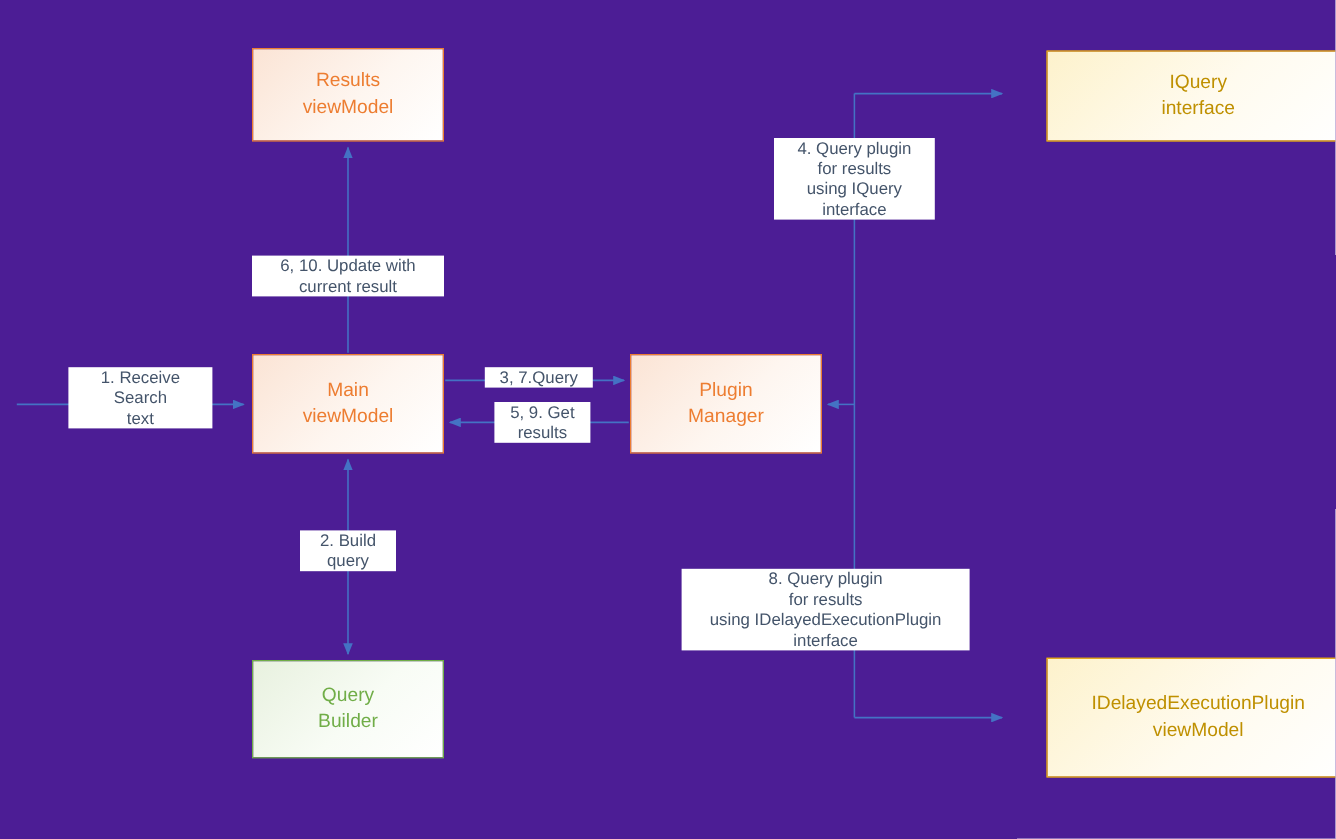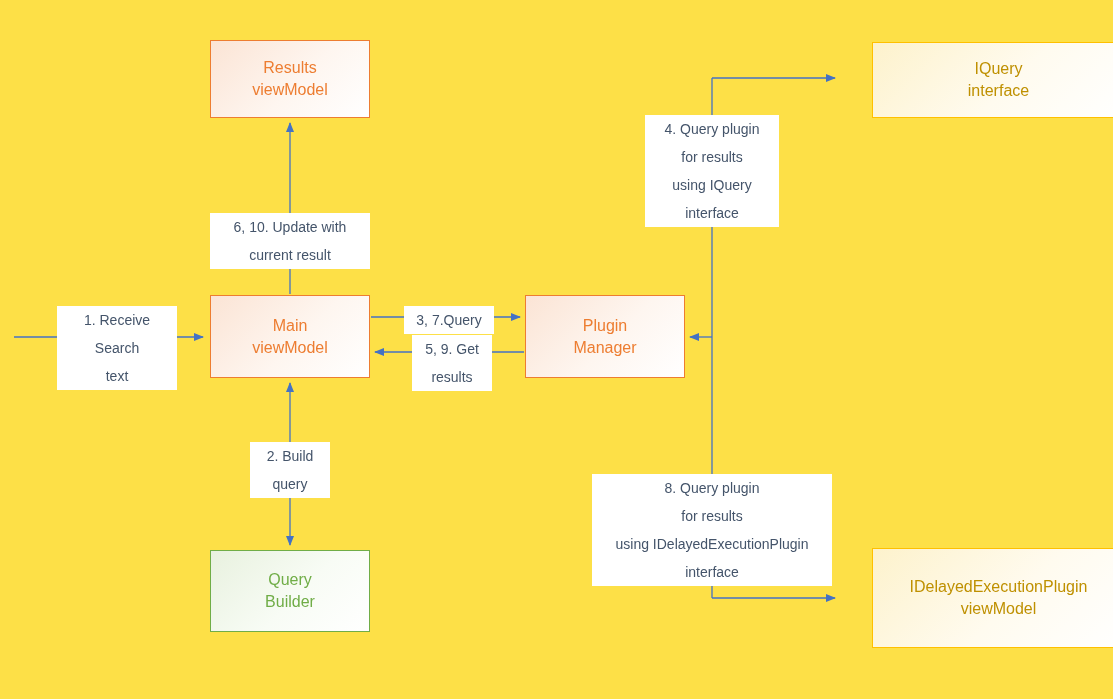--- a/index.html
+++ b/index.html
@@ -1,20 +1,20 @@
 <!DOCTYPE html>
 <html><head>
 <meta charset="utf-8">
 <style>
   html, body { margin: 0; padding: 0; background: #ffffff; }
   #canvas {
     position: relative;
     width: 1113px;
     height: 699px;
-    background: #fde047;
+    background: #4c1d95;
     font-family: "Liberation Sans", sans-serif;
     overflow: hidden;
   }
   #connectors { position: absolute; left: 0; top: 0; }
 
   .node {
     position: absolute;
     display: flex;
     align-items: center;
     justify-content: center;
@@ -41,42 +41,42 @@
     border-color: #FFC000;
     background: linear-gradient(135deg, #fdf2cc 0%, #fffbef 55%, #ffffff 100%);
     color: #BF9000;
     margin-left: 32px;
   }
 
   .edge-label {
     position: absolute;
     color: #44546A;
     font-size: 14px;
-    line-height: 28px;
+    line-height: 17px;
     text-align: center;
     white-space: pre-line;
     background: #ffffff;
   }
 
   
   #n-results  { left: 210px; top: 40px;  width: 160px; height: 78px; }
   #n-iquery   { left: 840px; top: 42px;  width: 253px; height: 76px; }
   #n-main     { left: 210px; top: 295px; width: 160px; height: 83px; }
   #n-plugin   { left: 525px; top: 295px; width: 160px; height: 83px; }
   #n-qb       { left: 210px; top: 550px; width: 160px; height: 82px; }
   #n-idelayed { left: 840px; top: 548px; width: 253px; height: 100px; }
 
   
   #l-receive    { left: 57px;  top: 306px; width: 120px; }
   #l-update     { left: 210px; top: 188px; width: 160px; margin-top: 25px; }
   #l-query      { left: 404px; top: 306px; width: 90px;  }
   #l-getresults { left: 412px; top: 335px; width: 80px;  }
   #l-build      { left: 250px; top: 442px; width: 80px;  }
   #l-iquery4    { left: 645px; top: 115px; width: 134px; }
-  #l-idelayed8  { left: 592px; top: 474px; width: 240px; }
+  #l-idelayed8  { left: 568px; top: 474px; width: 240px; }
 </style>
 </head>
 <body>
 
 <div id="canvas">
 
   <svg id="connectors" width="1113" height="699" viewBox="0 0 1113 699">
     <defs>
       <marker id="arrow" viewBox="0 0 10 8" markerWidth="10" markerHeight="8" refX="9" refY="4" orient="auto" markerUnits="userSpaceOnUse">
         <path d="M0,0 L10,4 L0,8 z" fill="#4472C4"></path>

